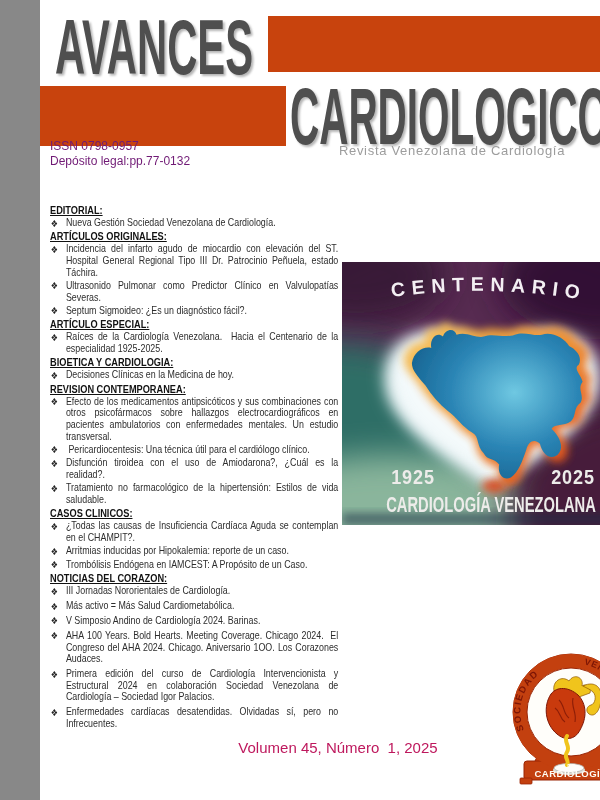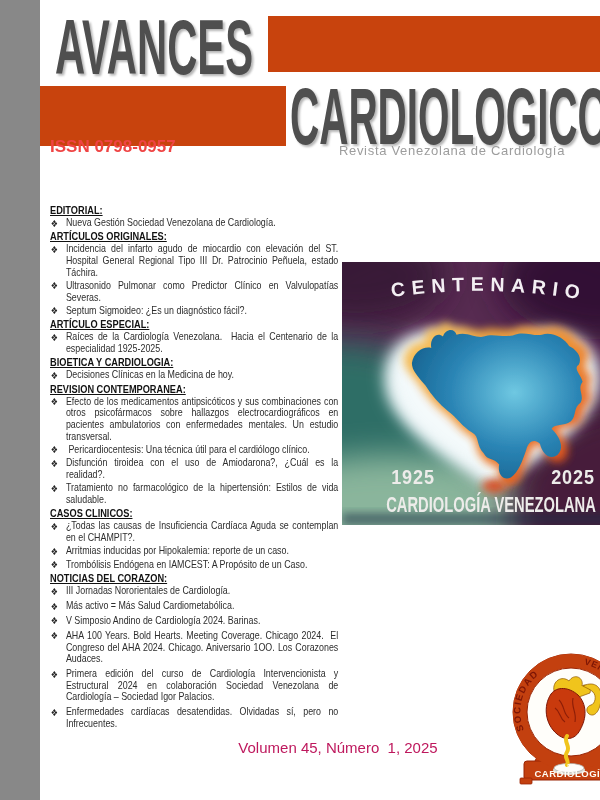--- a/index.html
+++ b/index.html
@@ -4,22 +4,22 @@
 <style>
   html,body{margin:0;padding:0;background:#888;}
   .page{position:relative;width:600px;height:800px;background:#ffffff;overflow:hidden;
         font-family:"Liberation Sans","DejaVu Sans",sans-serif;margin-left:40px;}
   .bar{position:absolute;background:#C8430D;}
   .bar-top{left:228px;top:16px;width:372px;height:56px;}
   .bar-bottom{left:0px;top:86px;width:246px;height:60px;}
   .title-svg{position:absolute;filter:drop-shadow(2px 2px 1px rgba(60,60,60,0.38));}
   .t-avances{left:14px;top:17px;}
   .t-cardio{left:249px;top:84px;}
-  .issn-block{position:absolute;left:10px;top:139px;font-size:17px;font-weight:bold;
-              color:#ef4444;line-height:15px;white-space:nowrap;}
+  .issn-block{position:absolute;left:10px;top:139px;font-size:12px;font-weight:normal;
+              color:#701a75;line-height:15px;white-space:nowrap;}
   .subtitle-block{position:absolute;left:226px;top:143px;width:372px;text-align:center;
                   color:#9D9D9D;font-size:13px;line-height:16px;letter-spacing:0.7px;white-space:nowrap;}
   .toc{position:absolute;left:10px;top:203px;width:344px;transform:scaleX(0.838);
        transform-origin:0 0;color:#2d2d2d;}
   .sec-title{font-size:11px;line-height:12px;font-weight:bold;color:#111;
              text-decoration:underline;margin:1px 0;}
   .item{position:relative;padding-left:19px;font-size:10.6px;line-height:11.6px;
         text-align:justify;margin:0 0 1.8px 0;}
   .sec-last .item{margin-bottom:3.4px;}
   .item .blt{position:absolute;left:1px;top:0.5px;font-size:9.5px;color:#222;}
@@ -39,20 +39,21 @@
   <svg class="title-svg t-avances" width="202" height="62" viewBox="0 0 202 62">
     <text x="1" y="57" font-size="78" font-weight="bold" fill="#4F4F4F" textLength="198" lengthAdjust="spacingAndGlyphs">AVANCES</text>
   </svg>
 
   <svg class="title-svg t-cardio" width="350" height="64" viewBox="0 0 350 64">
     <text x="1" y="60" font-size="80" font-weight="bold" fill="#4F4F4F" textLength="346" lengthAdjust="spacingAndGlyphs">CARDIOLOGICOS</text>
   </svg>
 
   <div class="issn-block">
     <div>ISSN 0798-0957</div>
+    <div>Depósito legal:pp.77-0132</div>
   </div>
 
   <div class="subtitle-block">
     <div>Revista Venezolana de Cardiología</div>
   </div>
 
   <div class="toc">
 
     <div class="sec-title">EDITORIAL:</div>
     <div class="item"><span class="blt">❖</span><span>Nueva Gestión Sociedad Venezolana de Cardiología.</span></div>

